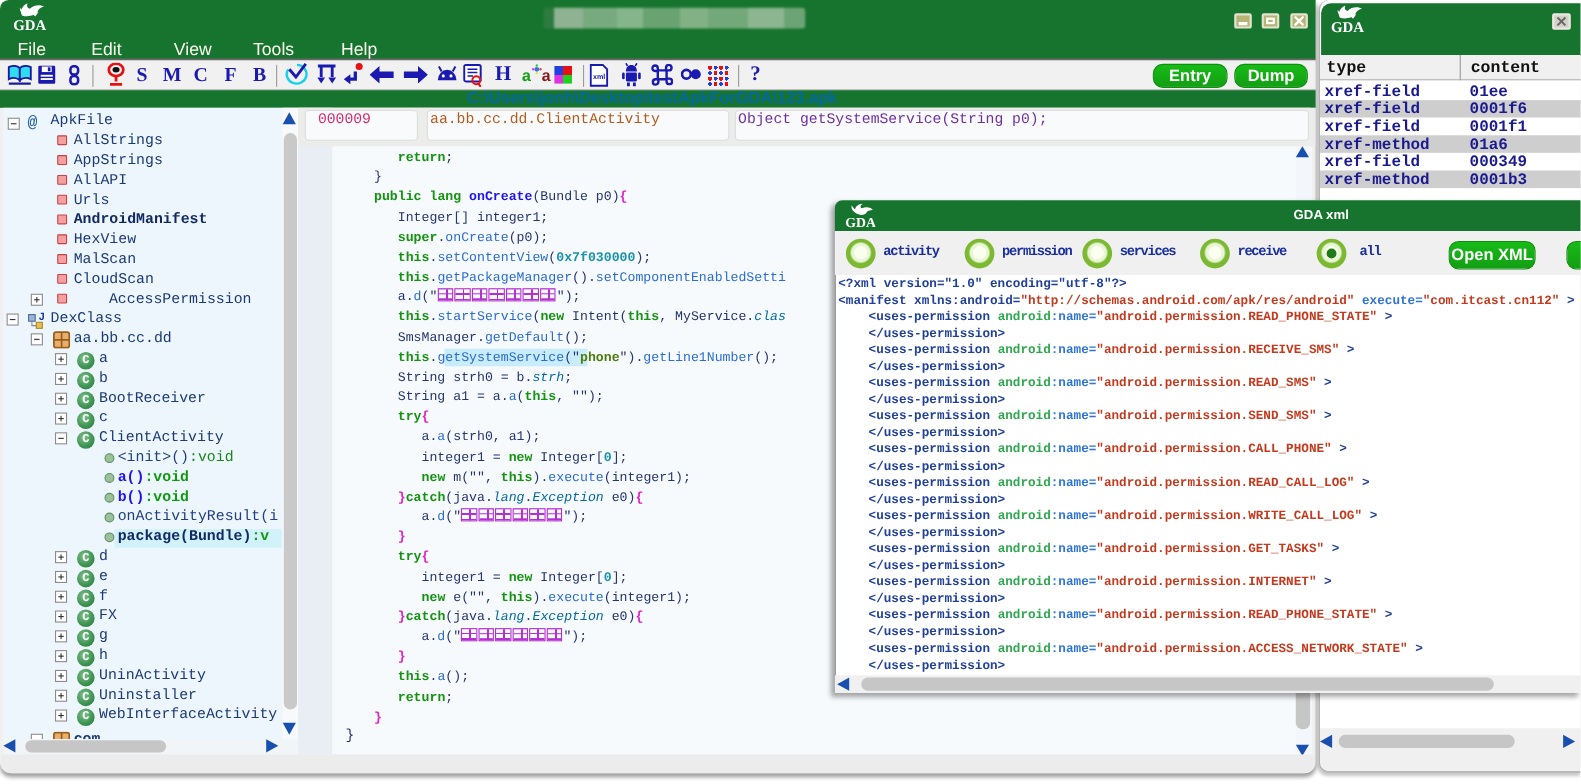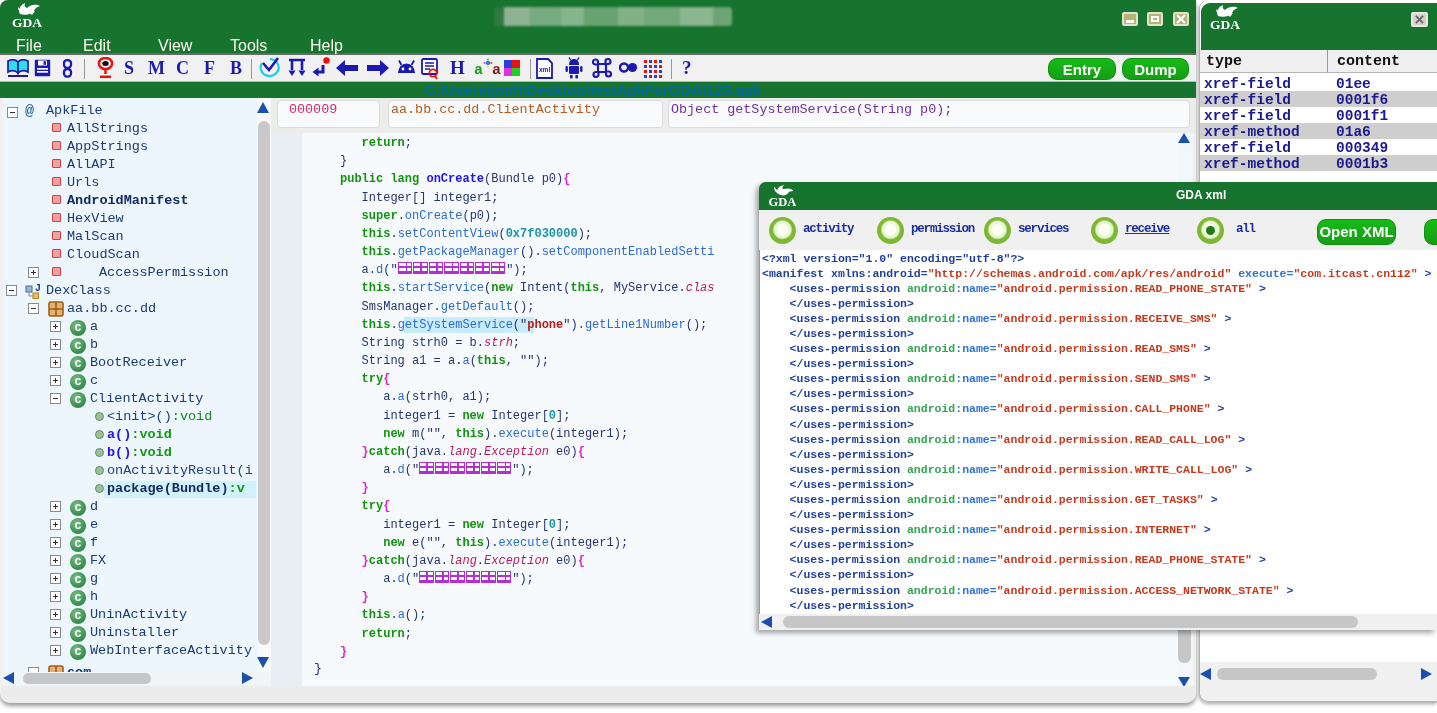--- a/index.html
+++ b/index.html
@@ -4,23 +4,23 @@
 *{margin:0;padding:0;box-sizing:border-box;}
 html,body{width:1437px;height:713px;overflow:hidden;background:#fff;}
 body{font-family:"Liberation Sans",sans-serif;position:relative;}
 .abs{position:absolute;}
 .mono{font-family:"Liberation Mono",monospace;}
 .serif{font-family:"Liberation Serif",serif;}
 b{font-weight:bold;}
 .nav{color:#22407e;}
 .kw{color:#13930f;font-weight:bold;}
 .mc{color:#2a6cd2;}
-.it{color:#be185d;font-style:italic;margin-top:28px;}
+.it{color:#0369a1;font-style:italic;margin-top:28px;}
 .mag{color:#e020c8;font-weight:bold;}
-.pur{color:#b91c1c;font-weight:bold;margin-top:40px;}
+.pur{color:#4d7c0f;font-weight:bold;margin-top:40px;}
 .num{color:#1b93ab;font-weight:bold;}
 .decl{color:#2014ee;font-weight:bold;}
 .xt{color:#21409a;}
 .xg{color:#2ea84e;font-weight:bold;}
 .xa{color:#2d74d8;font-weight:bold;}
 .xv{color:#c43a1e;font-weight:bold;}
 .cj{display:inline-block;width:14.5px;height:12px;margin:0 1px -1px 0;background:
  repeating-linear-gradient(0deg,#b52fd0 0 1.6px,rgba(255,255,255,0) 1.6px 5.2px),
  linear-gradient(90deg,rgba(0,0,0,0) 0 6.5px,#b52fd0 6.5px 8.1px,rgba(0,0,0,0) 8.1px);
  border:1.2px solid #b52fd0;}
@@ -419,21 +419,21 @@
     </svg></div>
 <div class="abs" style="left:1176px;top:188px;font-size:12px;font-weight:bold;color:#fff;">GDA xml</div>
 <div class="abs" style="left:759px;top:210px;width:678px;height:40px;background:#f0f0f0;"></div>
 <div class="radio" style="left:769px;top:217px;"></div>
 <div class="rlab" style="left:803px;top:222px;">activity</div>
 <div class="radio" style="left:877px;top:217px;"></div>
 <div class="rlab" style="left:911px;top:222px;">permission</div>
 <div class="radio" style="left:984px;top:217px;"></div>
 <div class="rlab" style="left:1018px;top:222px;">services</div>
 <div class="radio" style="left:1091px;top:217px;"></div>
-<div class="rlab" style="left:1125px;top:222px;text-decoration:underline;">receive</div>
+<div class="rlab" style="left:1125px;top:222px;">receive</div>
 <div class="radio" style="left:1197px;top:217px;"></div>
 <div class="rlab" style="left:1236px;top:222px;">all</div>
 <div class="abs" style="left:1206px;top:226px;width:9px;height:9px;border-radius:50%;background:#1f7a18;"></div>
 <div class="gbtn" style="left:1317px;top:219px;width:79px;height:26px;line-height:24px;">Open XML</div>
 <div class="gbtn" style="left:1424px;top:219px;width:40px;height:26px;"></div>
 <div class="abs mono" style="left:762px;top:250.5px;width:675px;font-size:11.5px;font-weight:bold;line-height:15.1px;white-space:pre;overflow:hidden;height:364px;"><span class="xt">&lt;?xml version="1.0" encoding="utf-8"?&gt;</span>
 <span class="xt">&lt;manifest xmlns:android=</span><span class="xv">"http://schemas.android.com/apk/res/android"</span> <span class="xa">execute=</span><span class="xv">"com.itcast.cn112"</span> <span class="xt">&gt;</span>
     <span class="xt">&lt;uses-permission</span> <span class="xg">android</span><span class="xa">:name=</span><span class="xv">"android.permission.READ_PHONE_STATE"</span> <span class="xt">&gt;</span>
     <span class="xt">&lt;/uses-permission&gt;</span>
     <span class="xt">&lt;uses-permission</span> <span class="xg">android</span><span class="xa">:name=</span><span class="xv">"android.permission.RECEIVE_SMS"</span> <span class="xt">&gt;</span>

